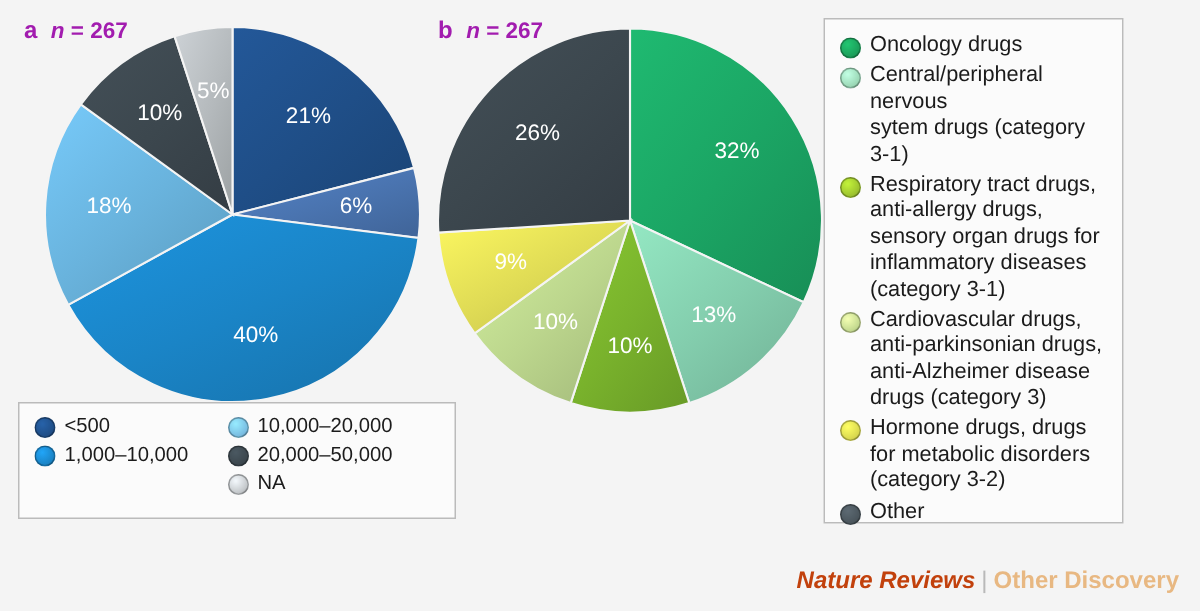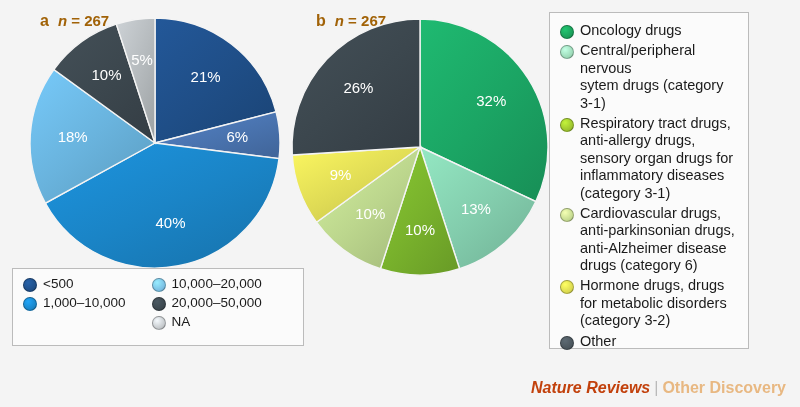--- a/index.html
+++ b/index.html
@@ -13,23 +13,22 @@
     height: 407px;
     background: #f4f4f4;
     font-family: "Liberation Sans", sans-serif;
     overflow: hidden;
   }
 
   
   .panel-label {
     position: absolute;
     font-size: 16px;
-    color: #a16207;
+    color: #a21caf;
     white-space: nowrap;
-    margin-left: 24px;
   }
   .panel-letter {
     font-weight: bold;
     font-size: 16px;
   }
   .panel-n {
     font-style: italic;
     font-weight: bold;
     font-size: 15px;
     margin-left: 9px;
@@ -272,21 +271,21 @@
 anti-allergy drugs,
 sensory organ drugs for
 inflammatory diseases
 (category 3-1)</span>
         </div>
         <div class="legend-item">
           <span class="swatch" style="background: radial-gradient(circle at 35% 30%, rgb(244, 255, 179), rgb(195, 217, 143) 70%, rgb(160, 178, 117));"></span>
           <span class="legend-text">Cardiovascular drugs,
 anti-parkinsonian drugs,
 anti-Alzheimer disease
-drugs (category 6)</span>
+drugs (category 3)</span>
         </div>
         <div class="legend-item">
           <span class="swatch" style="background: radial-gradient(circle at 35% 30%, rgb(255, 255, 99), rgb(217, 216, 79) 70%, rgb(178, 177, 65));"></span>
           <span class="legend-text">Hormone drugs, drugs
 for metabolic disorders
 (category 3-2)</span>
         </div>
         <div class="legend-item">
           <span class="swatch" style="background: radial-gradient(circle at 35% 30%, rgb(93, 106, 115), rgb(74, 85, 92) 70%, rgb(61, 70, 75));"></span>
           <span class="legend-text">Other</span>

